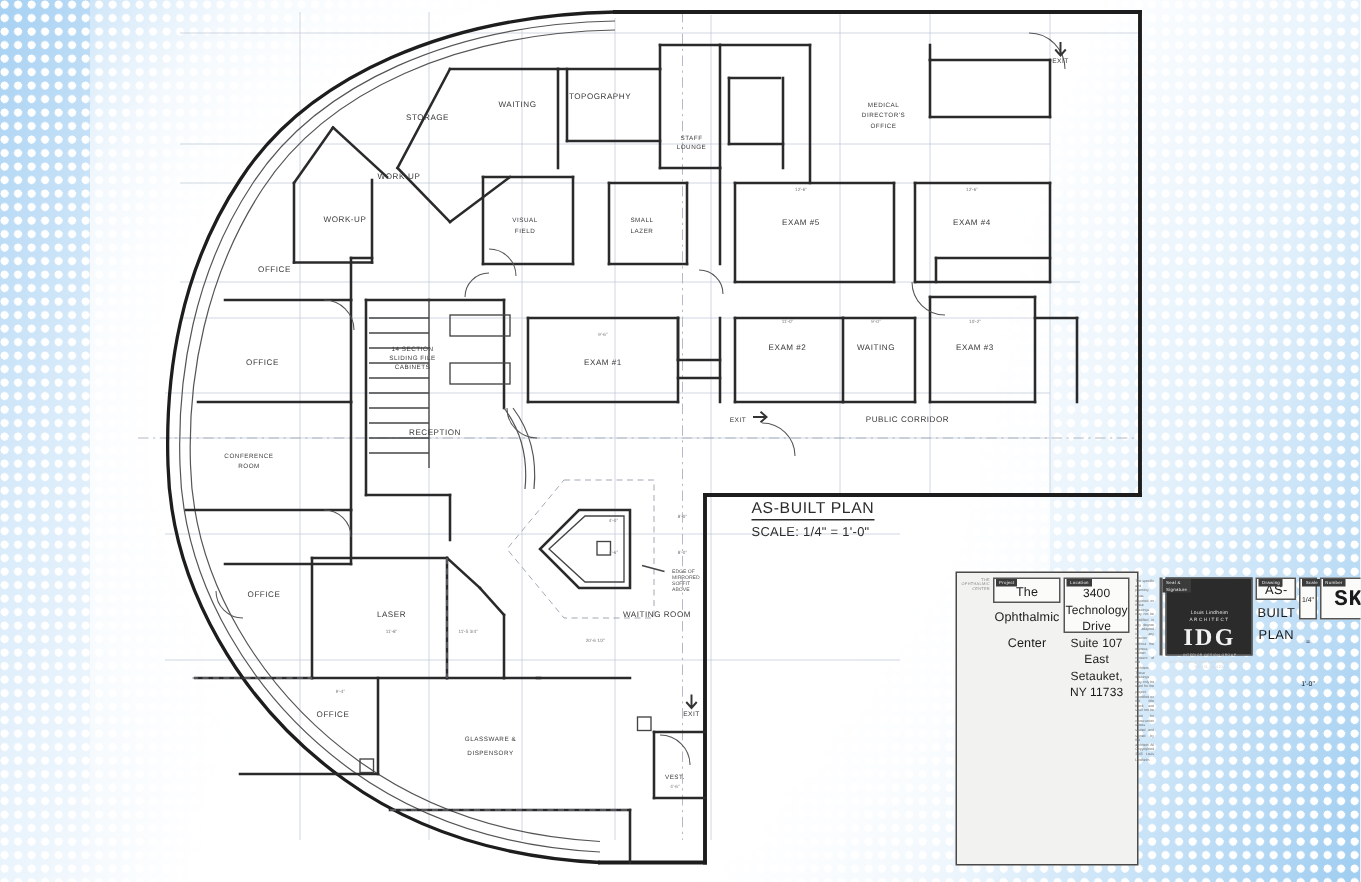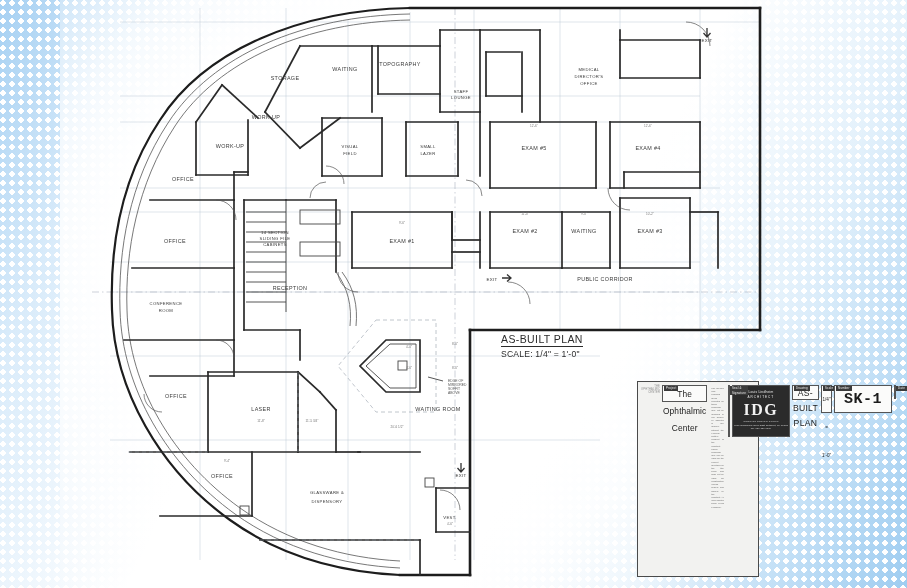--- a/index.html
+++ b/index.html
@@ -84,21 +84,21 @@
   #tb-location .tb-val{font-size:8px;line-height:11px;letter-spacing:.1px;}
   #tb-disclaimer{
     font-size:2.35px;line-height:3.2px;color:#6a6a6a;text-align:justify;
     padding:2px 2px 1px 2px;
   }
   #tb-mid{display:flex;gap:2px;height:52px;}
   #tb-seal{flex:1;}
   #tb-logo{
     width:58px;background:#2b2b2b;color:#e8e8e8;border:1px solid #555;
     display:flex;flex-direction:column;align-items:center;justify-content:flex-start;
-    padding-top:4px;box-sizing:border-box;
+    padding-top:20px;box-sizing:border-box;
   }
   #tb-logo .lg-name{font-size:3.3px;letter-spacing:.2px;}
   #tb-logo .lg-role{font-size:3.1px;letter-spacing:1px;margin-top:.5px;}
   #tb-logo .lg-mark{
     font-size:16px;font-weight:bold;letter-spacing:1.5px;line-height:17px;
     margin-top:2px;font-family:"Liberation Serif",serif;color:#f2f2f2;
   }
   #tb-logo .lg-sub{font-size:2.3px;letter-spacing:.3px;margin-top:2px;color:#cfcfcf;}
   #tb-logo .lg-addr{font-size:2.5px;line-height:3.6px;margin-top:2px;color:#d8d8d8;text-align:center;}
   #tb-drawing{height:15px;}
@@ -454,20 +454,26 @@
 
   <div id="title-block">
 
     <div id="tb-topline">THE OPHTHALMIC CENTER</div>
 
     <div class="tb-box" id="tb-project">
       <span class="tb-tag">Project</span>
       <div class="tb-val">The Ophthalmic Center</div>
     </div>
 
+    <div class="tb-box" id="tb-location">
+      <span class="tb-tag">Location</span>
+      <div class="tb-val">3400 Technology Drive</div>
+      <div class="tb-val">Suite 107</div>
+      <div class="tb-val">East Setauket, NY 11733</div>
+    </div>
 
     <div id="tb-disclaimer">The specific and planning ideas depicted on these drawings may not be modified in any degree or adapted in any manner without the express written consent of the architect. These drawings may only be used for the project identified on the title block and shall not be used for construction unless sealed and signed by the architect. All Copyrighted 2005 Louis Lindheim.</div>
 
     <div id="tb-mid">
       <div class="tb-box" id="tb-seal">
         <span class="tb-tag">Seal &amp; Signature</span>
       </div>
       <div id="tb-logo">
         <div class="lg-name">Louis Lindheim</div>
         <div class="lg-role">ARCHITECT</div>

